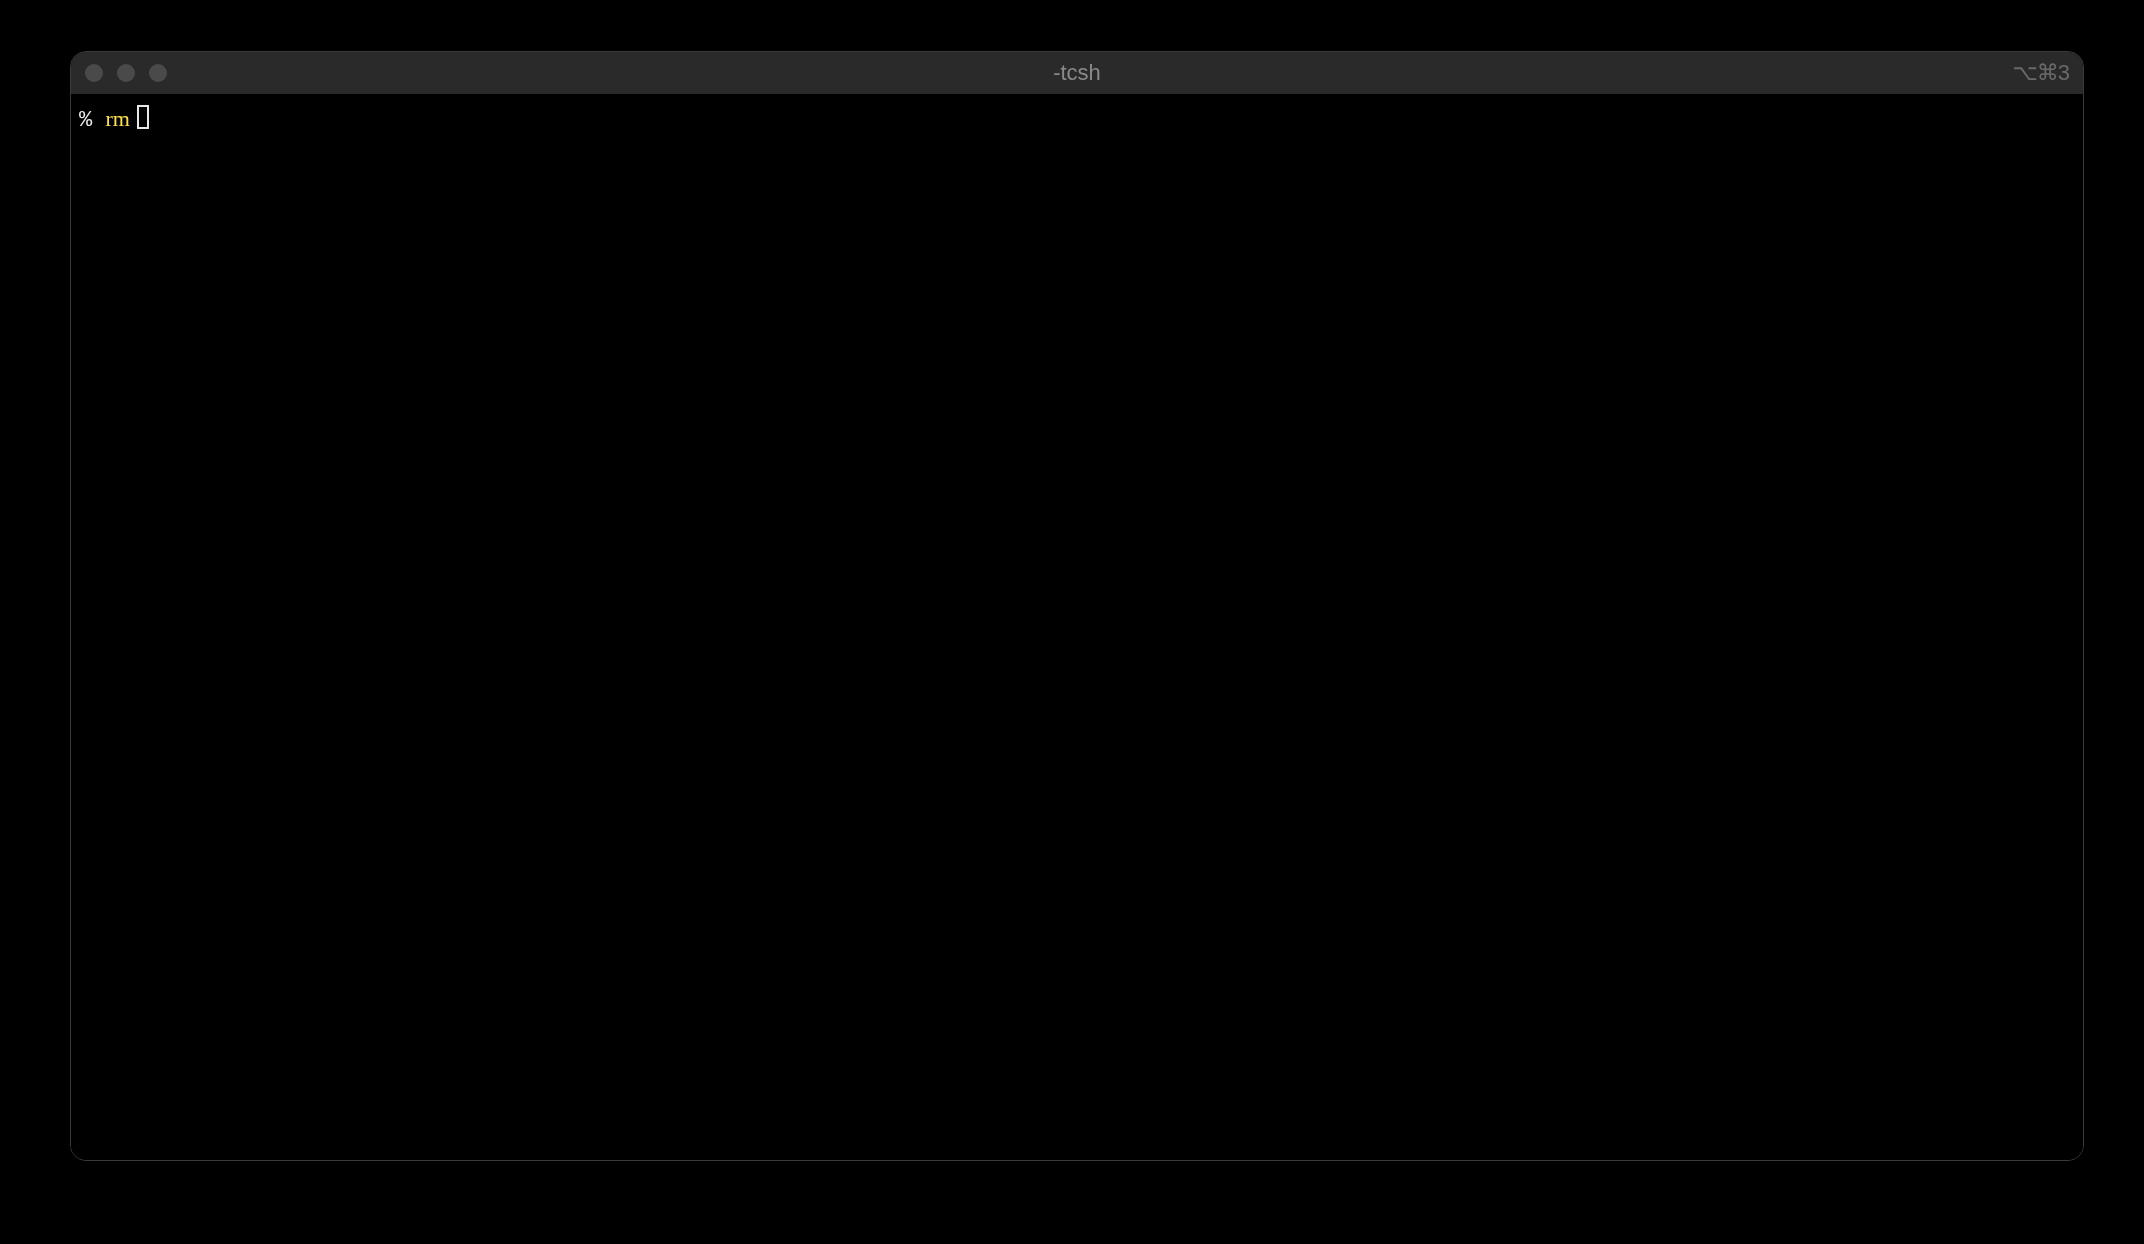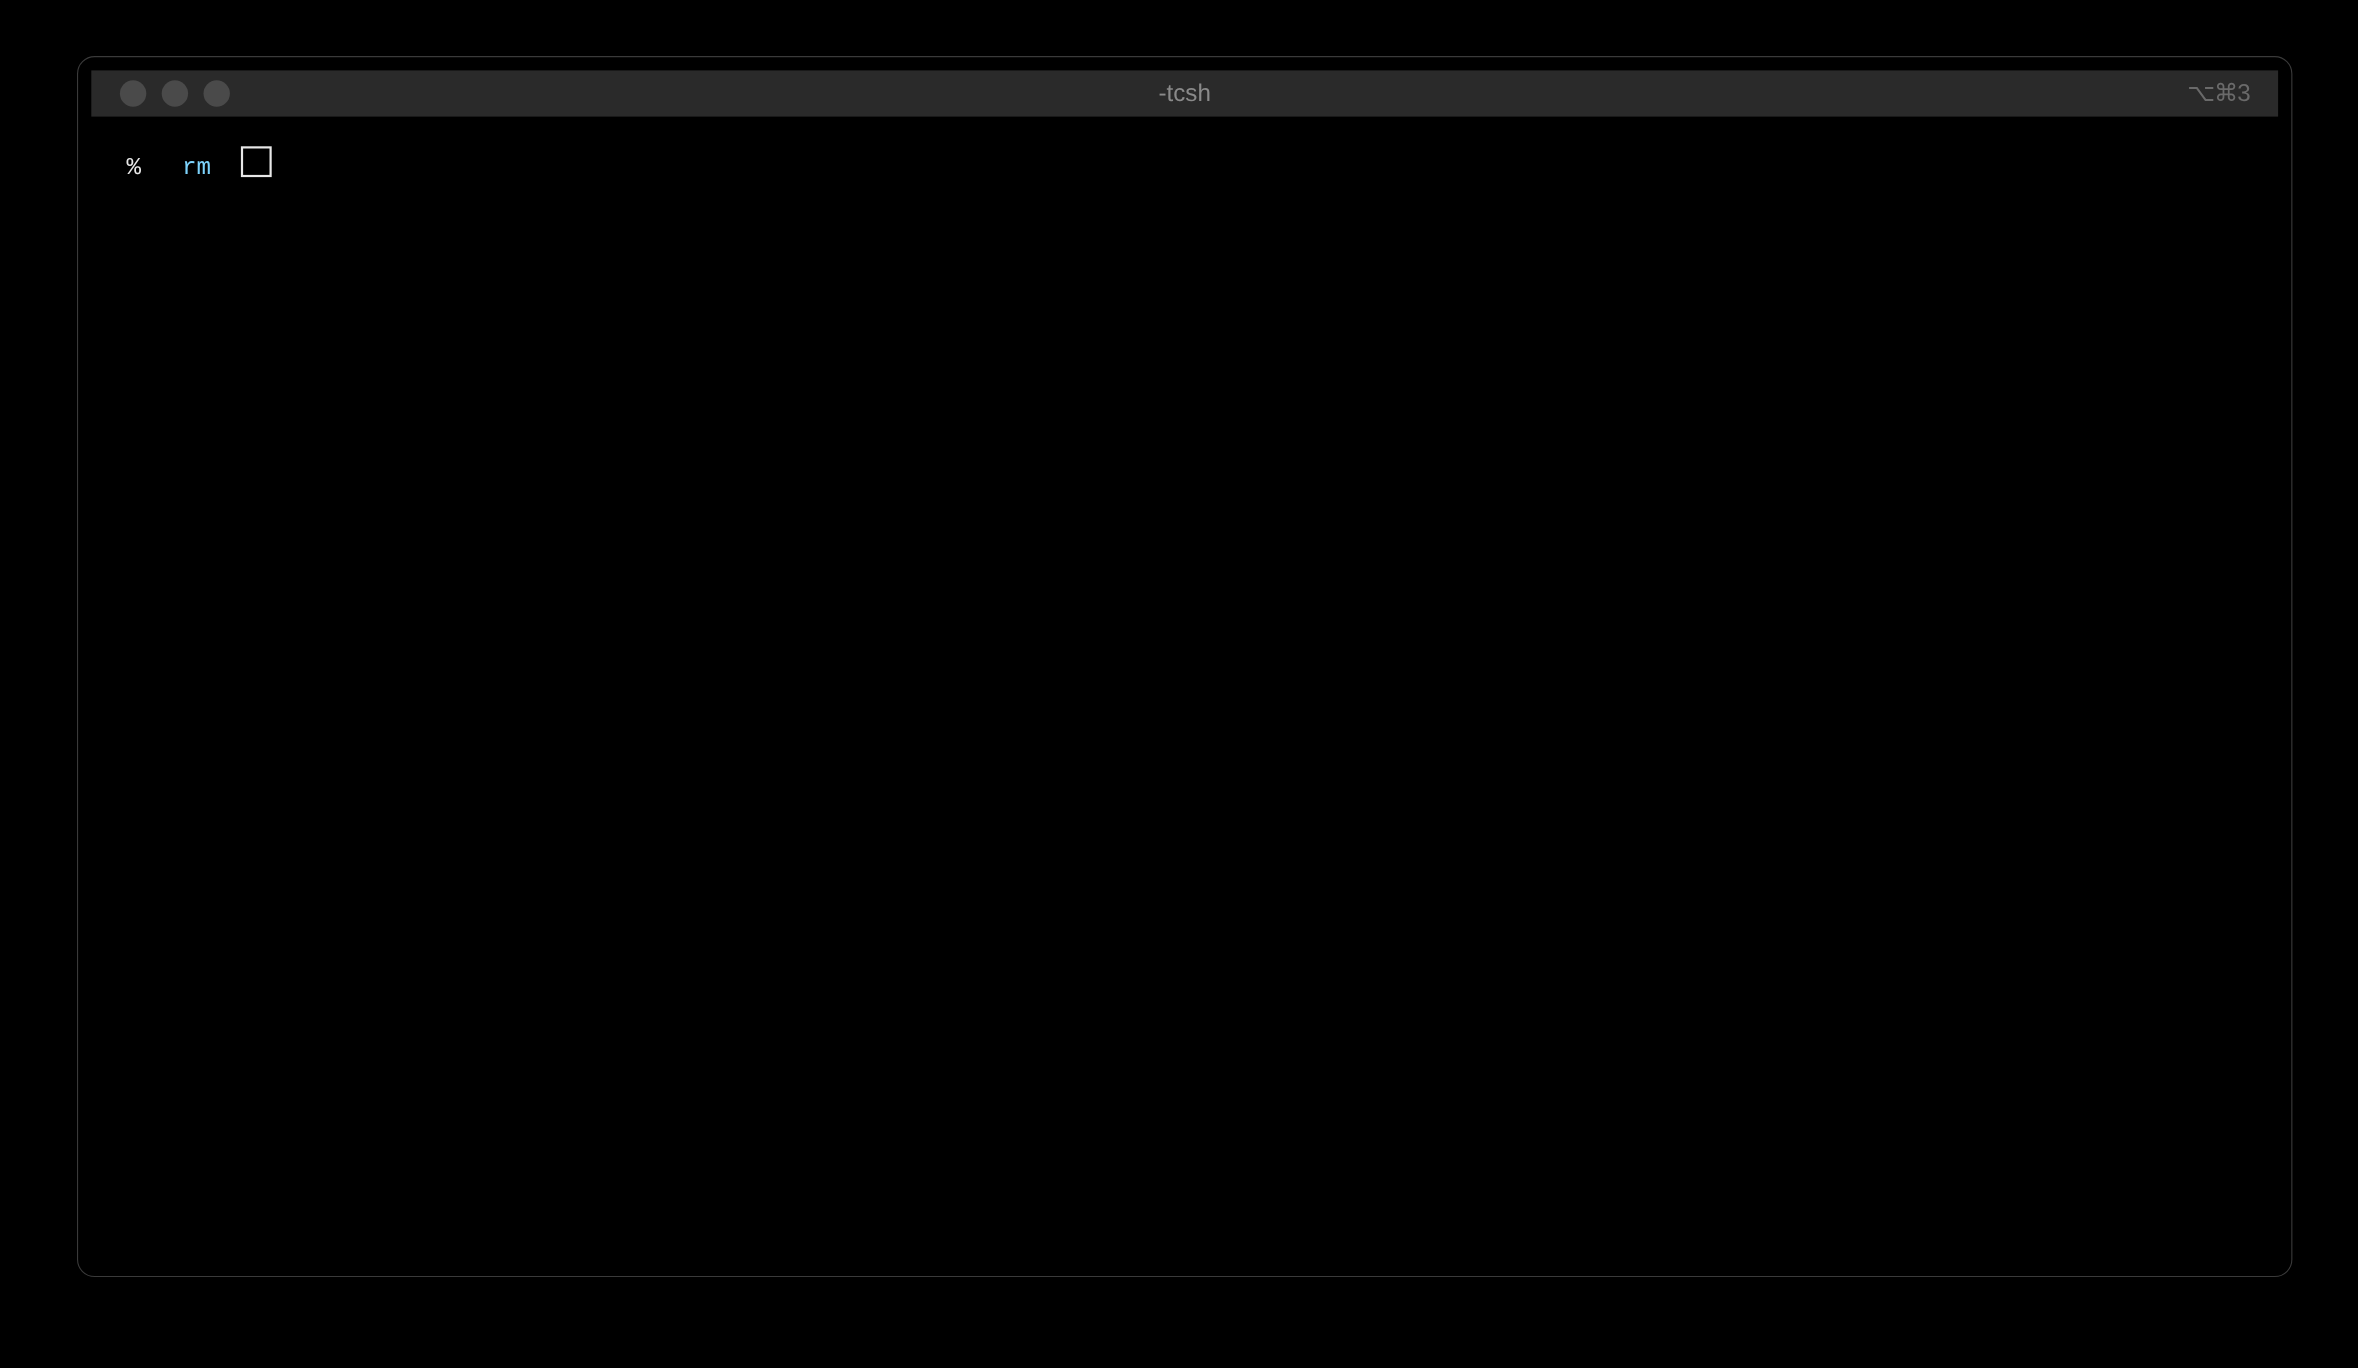--- a/index.html
+++ b/index.html
@@ -1,17 +1,17 @@
 <!DOCTYPE html>
 <html><head>
   <meta charset="utf-8">
   <style>
     * {
       margin: 0;
-      padding: 12px;
+      padding: 0;
       box-sizing: border-box;
     }
     body {
       background: #000000;
       width: 2144px;
       height: 1244px;
       overflow: hidden;
       font-family: -apple-system, BlinkMacSystemFont, "Helvetica Neue", sans-serif;
     }
     .terminal-window {
@@ -77,21 +77,22 @@
     }
     .terminal-line {
       display: flex;
       align-items: baseline;
       white-space: pre;
     }
     .prompt {
       color: #e8e8e8;
     }
     .command {
-      color: #7dd3fc;
+      color: #fde047;
+      font-family: Liberation Serif, serif;
     }
     .cursor {
       display: inline-block;
       width: 12px;
       height: 24px;
       border: 2px solid #e8e8e8;
       margin-left: 2px;
       vertical-align: text-bottom;
       position: relative;
       top: 3px;

